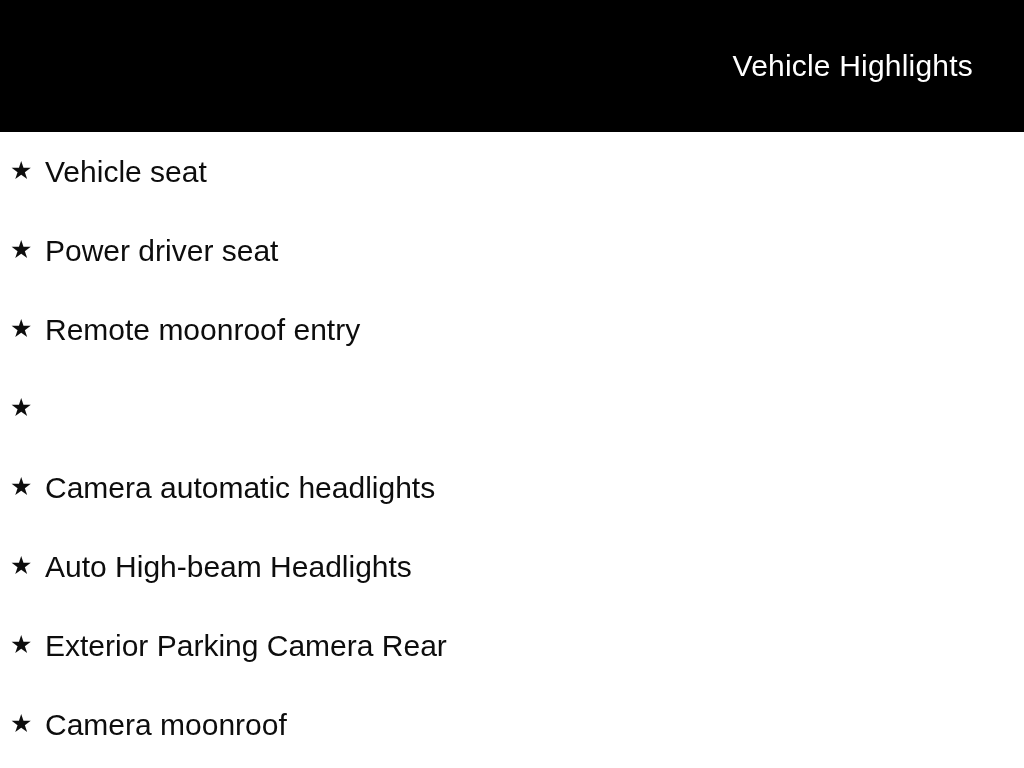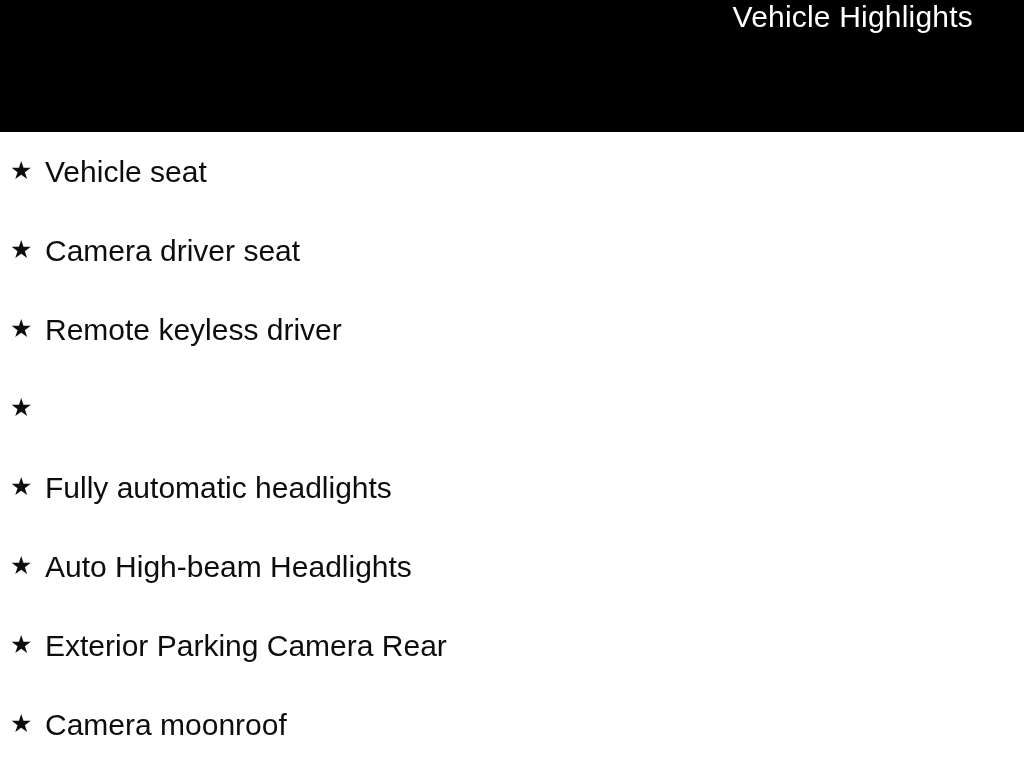--- a/index.html
+++ b/index.html
@@ -8,20 +8,21 @@
     height: 768px;
     background: #ffffff;
     font-family: "Liberation Sans", sans-serif;
     overflow: hidden;
   }
   .header {
     height: 132px;
     width: 1024px;
     background: #000000;
     display: flex;
+    align-items: center;
     justify-content: flex-end;
     padding-right: 51px;
   }
   .header .title {
     color: #ffffff;
     font-size: 30px;
     font-weight: 400;
     letter-spacing: 0.2px;
     white-space: nowrap;
   }
@@ -55,32 +56,32 @@
   <span class="title">Vehicle Highlights</span>
 </div>
 
 <ul class="highlights" id="highlights-list">
     <li class="highlight-item">
       <span class="star">★</span>
       <span class="label">Vehicle seat</span>
     </li>
     <li class="highlight-item">
       <span class="star">★</span>
-      <span class="label">Camera driver seat</span>
+      <span class="label">Power driver seat</span>
     </li>
     <li class="highlight-item">
       <span class="star">★</span>
-      <span class="label">Remote keyless driver</span>
+      <span class="label">Remote moonroof entry</span>
     </li>
     <li class="highlight-item">
       <span class="star">★</span>
     </li>
     <li class="highlight-item">
       <span class="star">★</span>
-      <span class="label">Fully automatic headlights</span>
+      <span class="label">Camera automatic headlights</span>
     </li>
     <li class="highlight-item">
       <span class="star">★</span>
       <span class="label">Auto High-beam Headlights</span>
     </li>
     <li class="highlight-item">
       <span class="star">★</span>
       <span class="label">Exterior Parking Camera Rear</span>
     </li>
     <li class="highlight-item">

